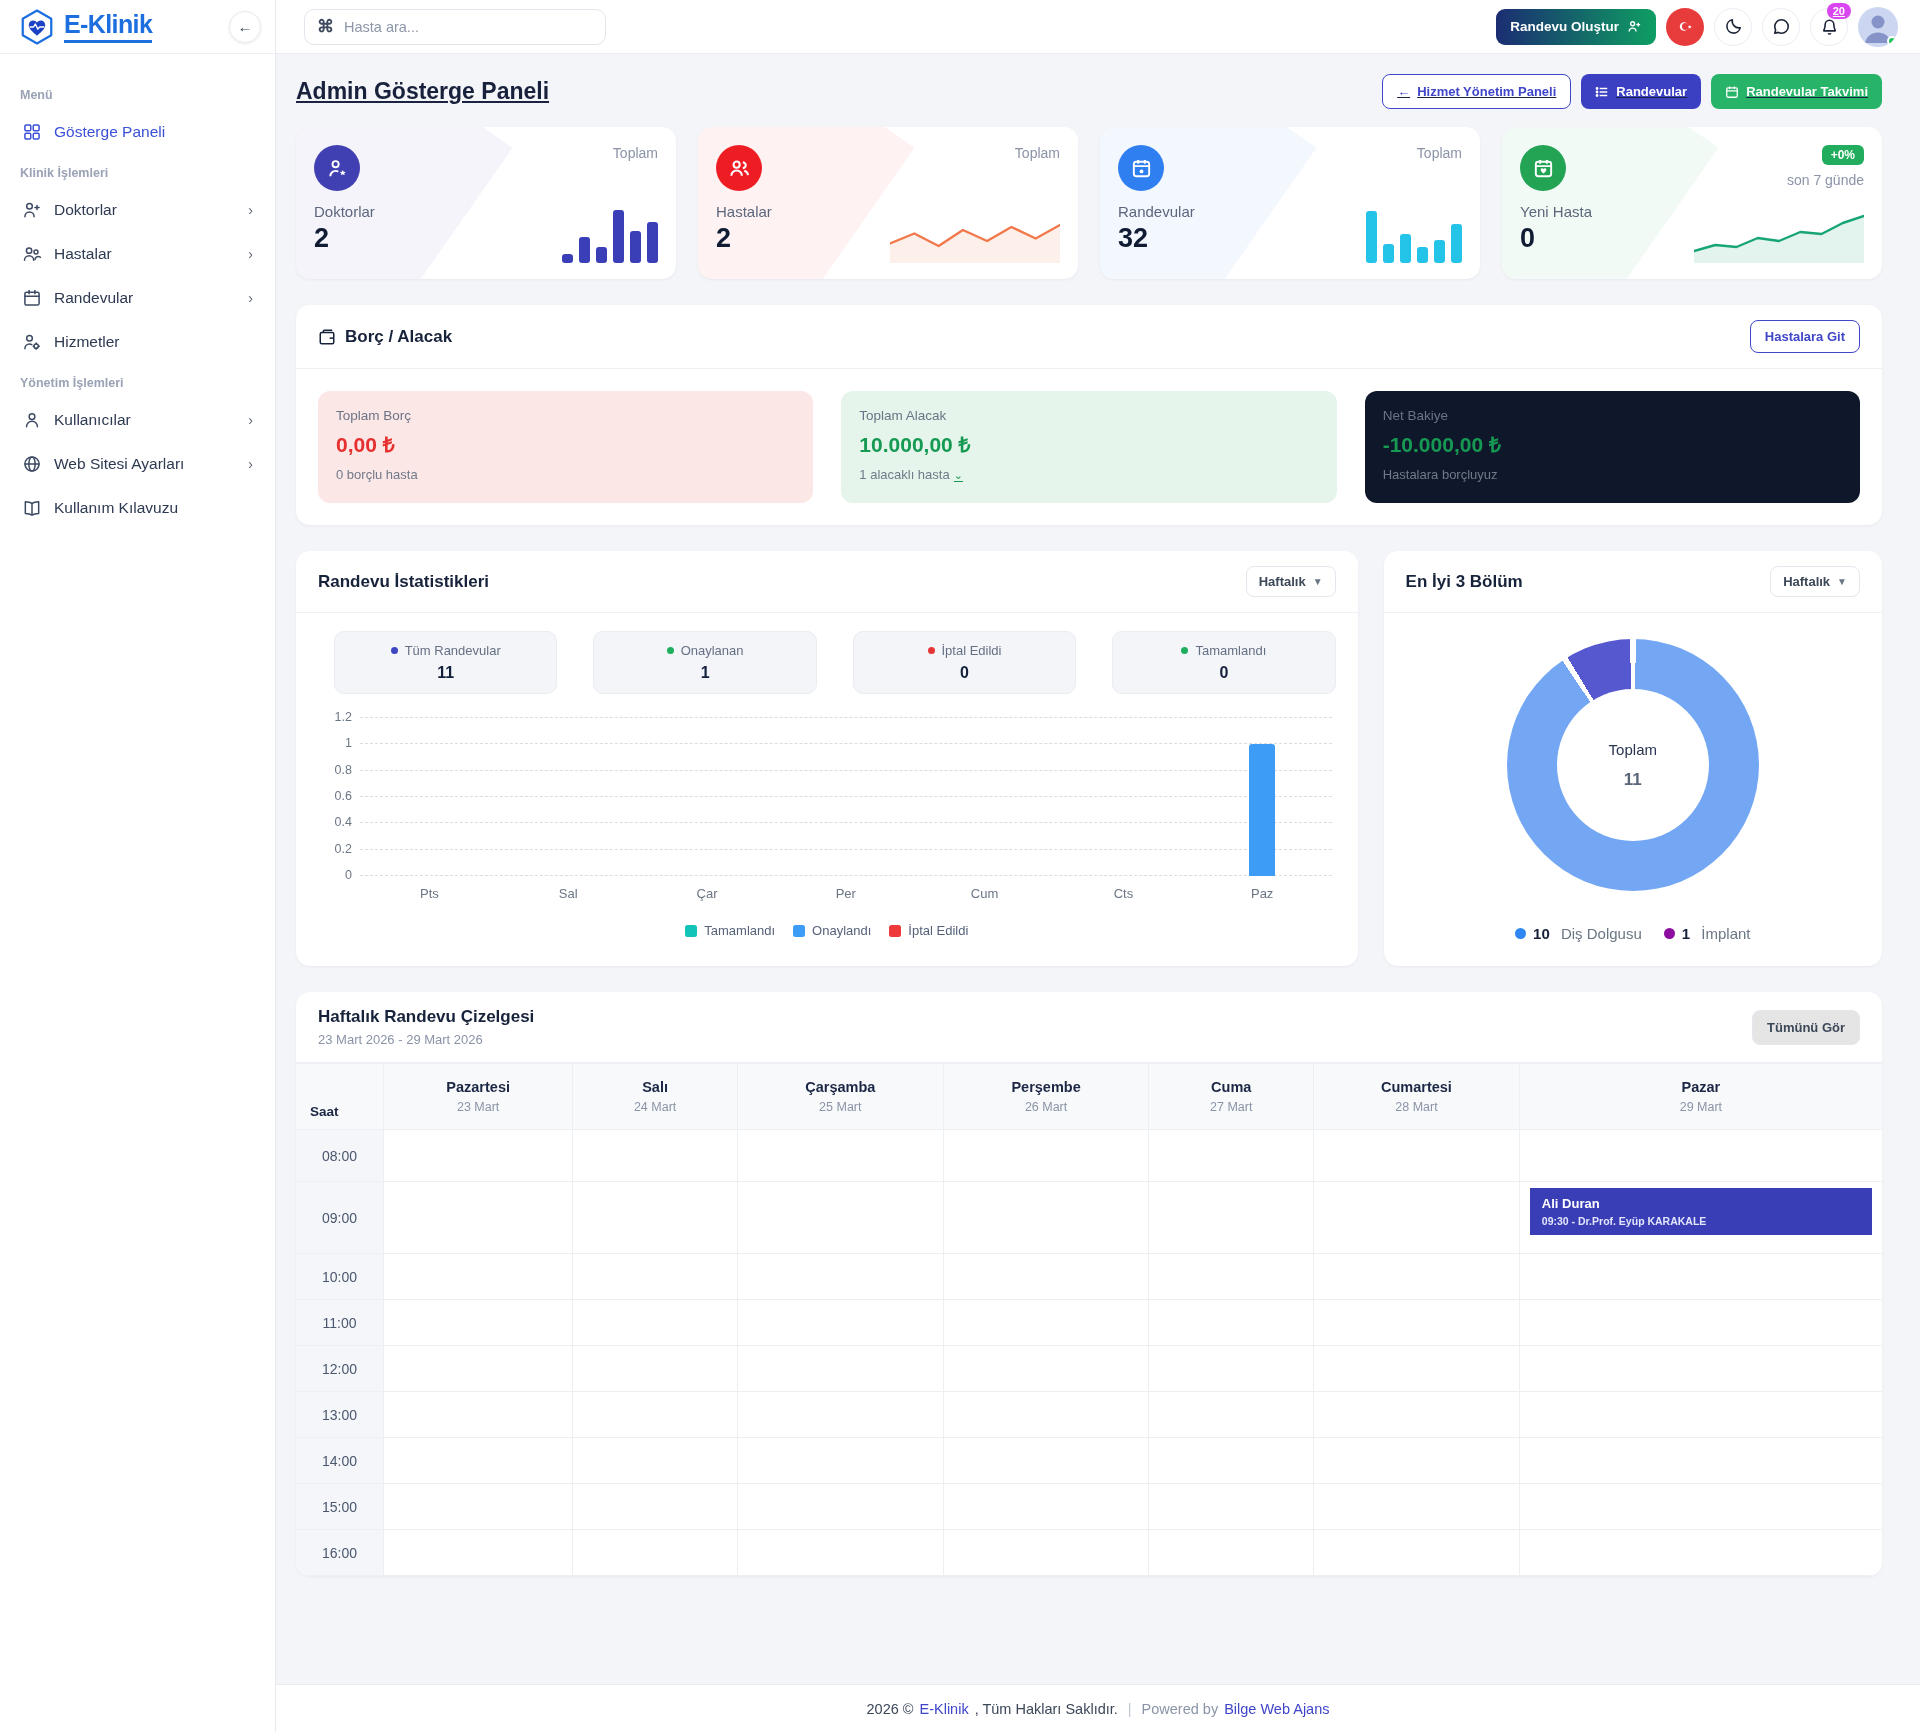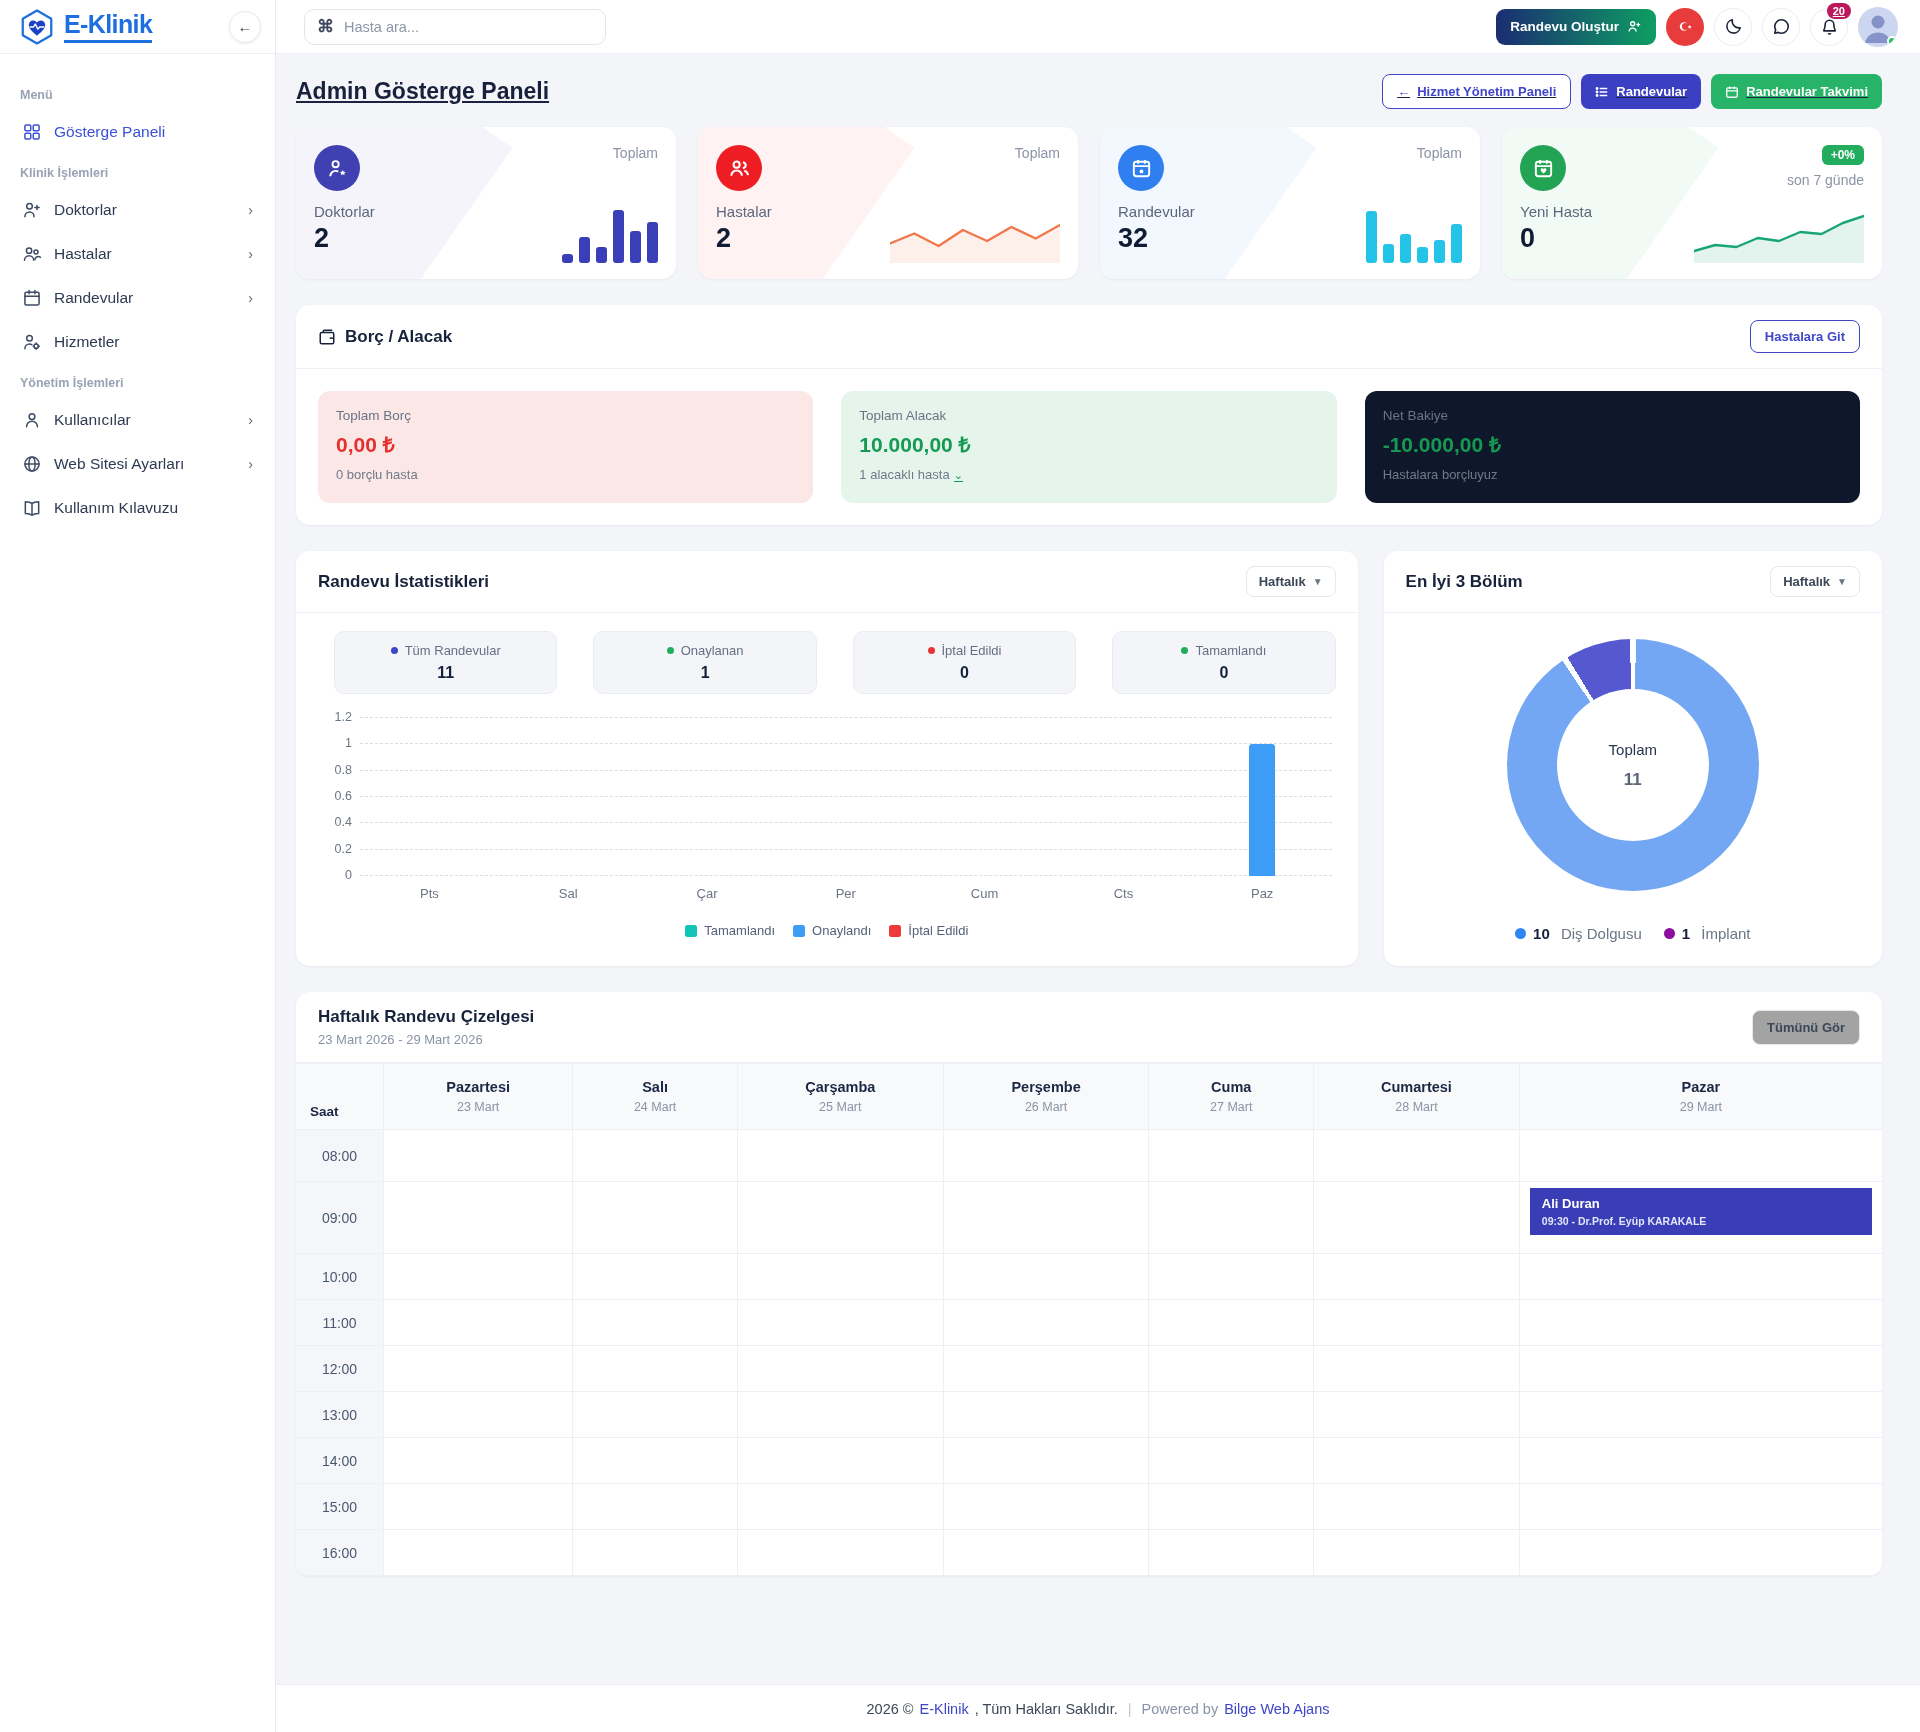--- a/index.html
+++ b/index.html
@@ -27,34 +27,34 @@
   .topbar { height:54px; background:#fff; border-bottom:1px solid #eceef3; display:flex; align-items:center; justify-content:space-between; padding:0 22px 0 28px; }
   .search { width:302px; height:36px; border:1px solid #e2e6ec; border-radius:10px; display:flex; align-items:center; padding:0 12px; gap:10px; background:#fff; }
   .search .cmd { font-size:17px; color:#3f4a5f; font-weight:700; }
   .search input { border:none; outline:none; font-size:14.5px; color:#33405a; width:100%; font-family:"Liberation Sans", sans-serif; }
   .search input::placeholder { color:#8d97a8; }
   .top-actions { display:flex; align-items:center; gap:10px; }
   .btn-create { height:36px; border:none; border-radius:9px; padding:0 14px; color:#fff; font-weight:700; font-size:13.5px; background:linear-gradient(90deg,#1b2d72,#0e9e62); display:flex; align-items:center; gap:8px; cursor:pointer; font-family:"Liberation Sans", sans-serif; }
   .icon-circle { width:38px; height:38px; border-radius:50%; background:#fff; border:1px solid #e9ecf2; display:flex; align-items:center; justify-content:center; color:#1b2337; cursor:pointer; position:relative; }
   .icon-circle.flag { background:#e73b3c; border:none; }
   .icon-circle svg { width:19px; height:19px; }
-  .badge { position:absolute; top:-6px; right:-4px; background:#be185d; color:#fff; font-size:11px; font-weight:700; border-radius:9px; padding:2px 6px;text-decoration:underline; }
+  .badge { position:absolute; top:-6px; right:-4px; background:#d946ef; color:#fff; font-size:11px; font-weight:700; border-radius:9px; padding:2px 6px;text-decoration:underline; }
   .avatar { width:40px; height:40px; border-radius:50%; background:#ccd6f1; position:relative; cursor:pointer; overflow:hidden; }
   .avatar svg { width:40px; height:40px; }
   .status-dot { position:absolute; right:1px; bottom:1px; width:10px; height:10px; background:#22c55e; border:2px solid #fff; border-radius:50%; }
   
   .content { padding:20px 38px 24px 20px; flex:1; }
   .page-head { display:flex; align-items:center; justify-content:space-between;text-decoration:underline; }
   .page-title { font-size:23px; font-weight:800; color:#18213c; }
   .head-btns { display:flex; gap:10px; }
   .btn { height:35px; border-radius:8px; font-size:13px; font-weight:700; padding:0 14px; display:flex; align-items:center; gap:7px; cursor:pointer; border:none; font-family:"Liberation Sans", sans-serif; }
   .btn-outline-indigo { background:#fff; border:1.5px solid #3f46c8; color:#3f46c8; }
   .btn-indigo { background:#3b3fc2; color:#fff; }
   .btn-green { background:#27b368; color:#fff; }
-  .btn-outline-gray { background:#a3a3a3; border:1px solid #e3e7ee; color:#3c4758; font-weight:600; }
+  .btn-outline-gray { background:#e5e5e5; border:1px solid #e3e7ee; color:#3c4758; font-weight:600; }
   
   .stat-row { display:grid; grid-template-columns:repeat(4,1fr); gap:22px; margin-top:18px; }
   .stat-card { background:#fff; border-radius:14px; box-shadow:0 1px 3px rgba(16,24,40,.05); height:152px; position:relative; padding:18px; overflow:hidden; }
   .stat-card::before { content:""; position:absolute; left:-40px; top:-60px; width:200px; height:260px; background:var(--accent); opacity:.06; transform:rotate(35deg); }
   .stat-icon { width:46px; height:46px; border-radius:50%; background:var(--accent); display:flex; align-items:center; justify-content:center; position:relative; }
   .stat-icon svg { width:23px; height:23px; color:#fff; }
   .stat-tag { position:absolute; top:18px; right:18px; font-size:14px; color:#8b93a7; }
   .stat-badge { background:#22ad5e; color:#fff; font-size:12px; font-weight:700; border-radius:6px; padding:3px 9px; display:inline-block; }
   .stat-label { font-size:15px; color:#5c677d; margin-top:12px; position:relative; }
   .stat-value { font-size:27px; font-weight:800; color:#101b34; margin-top:3px; position:relative; }

